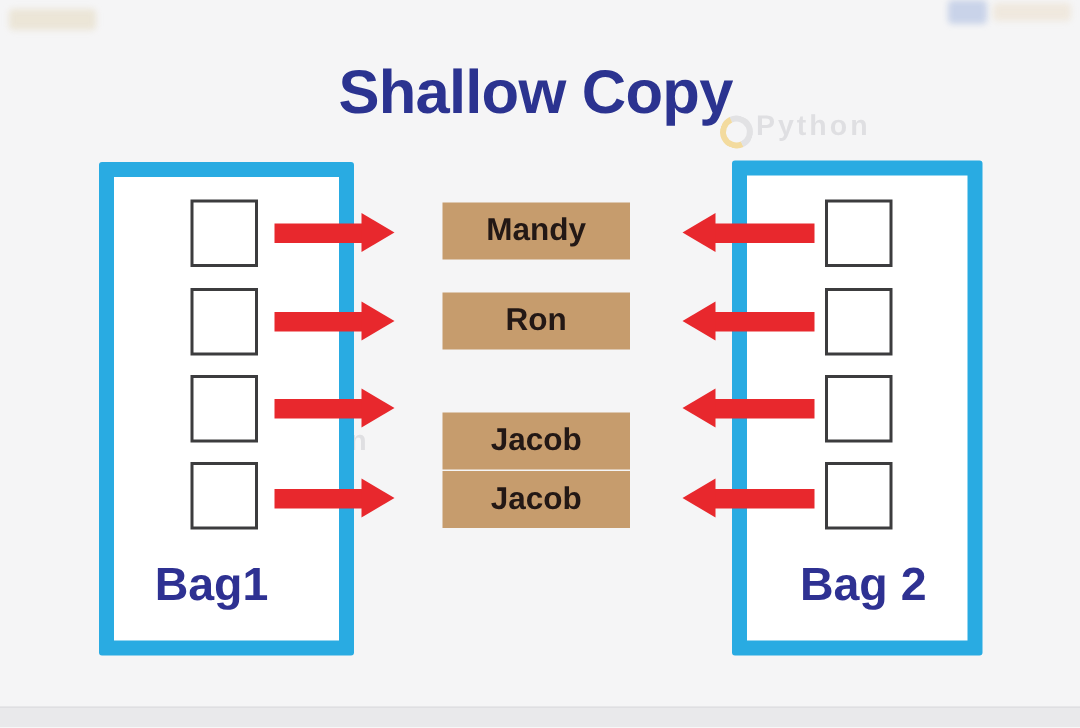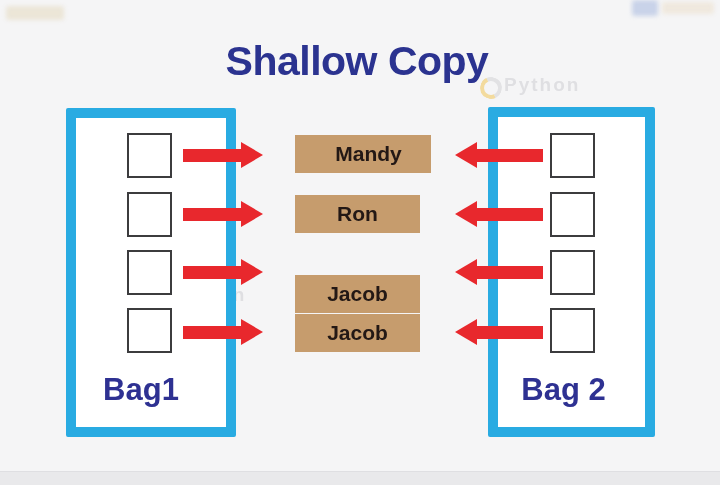--- a/index.html
+++ b/index.html
@@ -28,41 +28,41 @@
   }
   .bag-left{left:66px;top:108px;width:170px;height:329px;}
   .bag-right{left:488px;top:107px;width:167px;height:330px;}
   .bag-label{
     position:absolute;top:372px;height:36px;line-height:36px;
     text-align:center;
     font-size:31px;font-weight:600;color:#2e3192;
     z-index:3;
   }
   .bag-label-left{left:66px;width:150px;}
-  .bag-label-right{left:480px;width:167px;}
+  .bag-label-right{left:492px;width:167px;}
   
   .slot{
     position:absolute;width:45px;height:45px;
     box-sizing:border-box;
     background:#ffffff;border:2.5px solid #3c3c3e;
     z-index:3;
   }
   .slot-l{left:127px;}
   .slot-r{left:550px;}
   .row0 .slot{top:133px;} .row1 .slot{top:192px;}
   .row2 .slot{top:250px;} .row3 .slot{top:308px;}
   
   .obj-box{
     position:absolute;left:295px;width:125px;height:38px;
     background:#c69c6d;
     color:#231815;font-size:21px;font-weight:700;
     text-align:center;line-height:38px;
     z-index:3;
   }
-  .obj0{top:135px;padding-left:11px;} .obj1{top:195px;} .obj2{top:255px;margin-top:20px;} .obj3{top:314px;}
+  .obj0{top:135px;} .obj1{top:195px;} .obj2{top:255px;margin-top:20px;} .obj3{top:314px;}
   
   .arrow{position:absolute;height:26px;z-index:4;}
   .arrow .shaft{position:absolute;top:6.5px;height:13px;background:#e8282d;}
   .arrow .head{position:absolute;top:0;width:0;height:0;
     border-top:13px solid transparent;border-bottom:13px solid transparent;}
   .arrow-right{left:183px;width:80px;}
   .arrow-right .shaft{left:0;width:60px;}
   .arrow-right .head{right:0;border-left:22px solid #e8282d;}
   .arrow-left{left:455px;width:88px;}
   .arrow-left .shaft{right:0;width:68px;}

